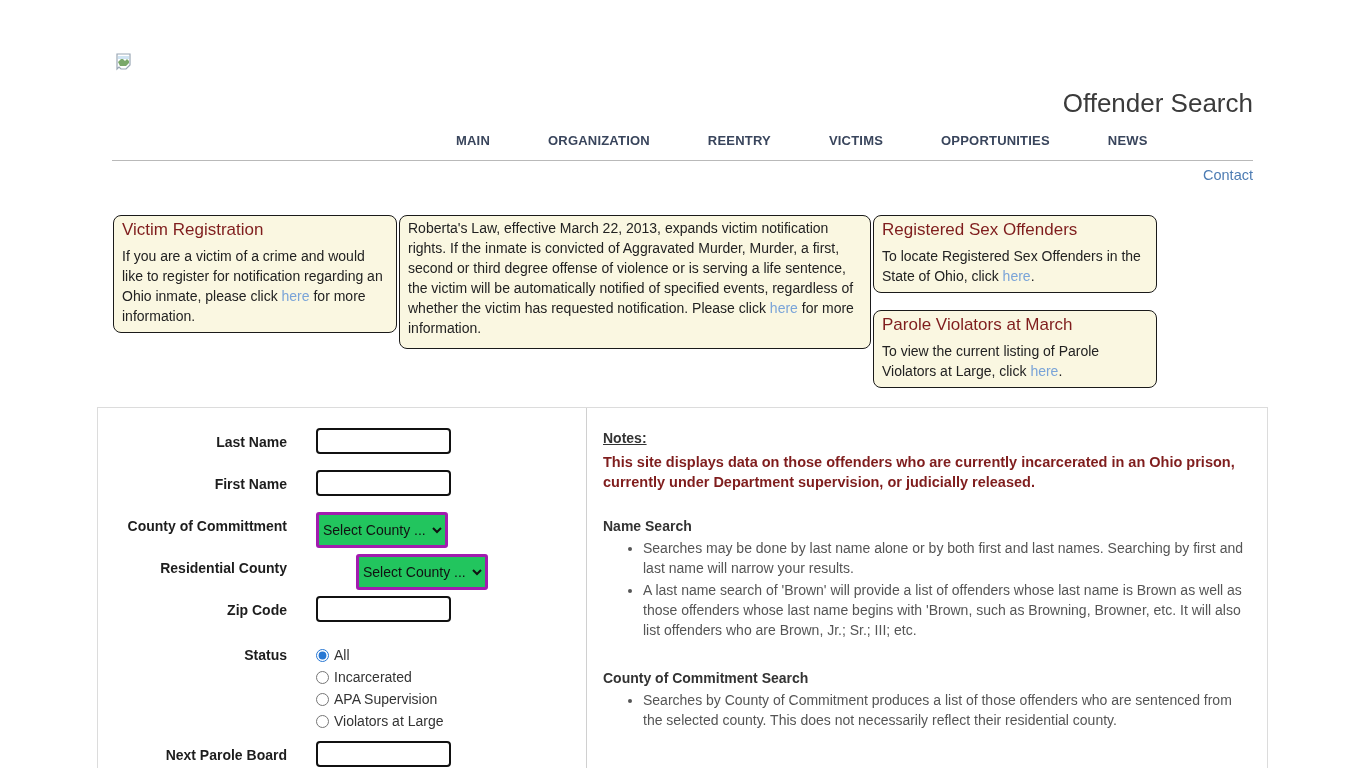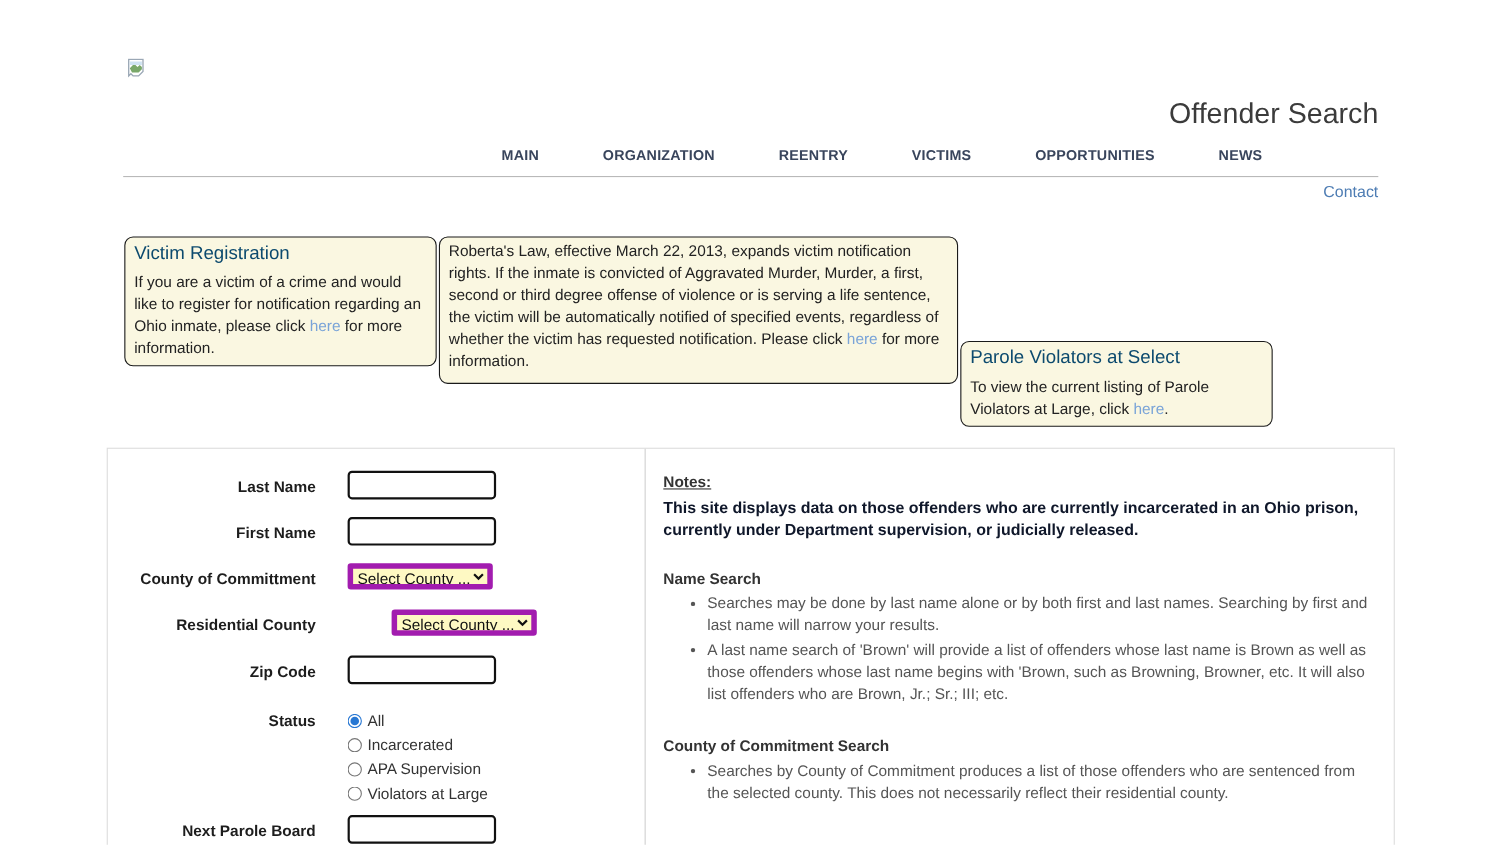--- a/index.html
+++ b/index.html
@@ -14,21 +14,21 @@
   .nav a { font-size:13px; font-weight:bold; color:#39455c; text-decoration:none;
            letter-spacing:.2px; cursor:pointer;margin-left:29px; }
   .header-rule { position:absolute; left:112px; top:160px; width:1141px; height:0;
                  border-top:1px solid #b9b9b9; }
   .contact-link { position:absolute; top:167px; right:113px; font-size:14.5px;
                   color:#4d7cb3; text-decoration:none; cursor:pointer; }
 
   
   .info-box { position:absolute; background:#faf7e1; border:1px solid #1a1a1a;
               border-radius:8px; padding:2px 8px 6px 8px; color:#222; }
-  .info-box h2 { font-size:17px; font-weight:normal; color:#0c4a6e; margin:2px 0 6px 0; }
+  .info-box h2 { font-size:17px; font-weight:normal; color:#7f1d1d; margin:2px 0 6px 0; }
   .info-box p  { font-size:14px; line-height:20px; }
   .info-box a  { color:#7aa4d8; text-decoration:none; cursor:pointer; }
   #box-victim   { left:113px; top:215px; width:284px; min-height:112px; }
   #box-roberta  { left:399px; top:215px; width:472px; min-height:134px; }
   #box-sex      { left:873px; top:215px; width:284px; min-height:75px; }
   #box-parole   { left:873px; top:310px; width:284px; min-height:75px; }
 
   
   .main-panel { position:absolute; left:97px; top:407px; width:1171px; height:420px;
                 background:#fff; border:1px solid #dcdcdc; display:flex; }
@@ -36,31 +36,31 @@
   .notes-col { position:relative; flex:1; border-left:1px solid #d0d0d0;
                padding:22px 20px 0 16px; }
 
   
   .form-row { position:absolute; left:0; display:flex; align-items:flex-start;justify-content:space-between; }
   .form-row label.fl { display:block; width:189px; text-align:right; font-size:14px;
                        font-weight:bold; color:#1d1d1d; padding-top:6px; }
   .ctrl { margin-left:29px; }
   input[type=text] { width:135px; height:26px; border:2px solid #111; border-radius:4px;
                      font-size:14px; padding:0 4px; background:#fff; }
-  select { width:132px; height:24px; font-size:14px; color:#111; border:5px solid #a21caf;
-           border-radius:3px; background:#fef9c3; }
+  select { width:132px; height:36px; font-size:14px; color:#111; border:3px solid #a21caf;
+           border-radius:3px; background:#22c55e; }
   .radio-group { margin-left:29px; padding-top:3px; }
   .radio-row { display:flex; align-items:center; height:22px; font-size:14px; color:#333; }
   .radio-row input { width:13px; height:13px; margin-right:5px; accent-color:#2777d3; }
 
   
   .notes-col h3.notes-h { font-size:14px; font-weight:bold; color:#333;
                           text-decoration:underline; }
   .note-blue { margin-top:6px; max-width:648px; font-size:14.5px; font-weight:bold;
-               color:#0f172a; line-height:20px; }
+               color:#7f1d1d; line-height:20px; }
   .note-para { margin-top:20px; max-width:648px; font-size:14px; color:#555;
                line-height:20px; }
   .note-sub { margin-top:26px; font-size:14px; font-weight:bold; color:#333; }
   .notes-col ul { margin:4px 0 0 40px; max-width:604px; }
   .notes-col li { font-size:14px; color:#555; line-height:20px; margin-top:2px; }
 </style>
 </head>
 <body>
 
 <div id="page">
@@ -87,23 +87,27 @@
 
   <div class="info-box" id="box-victim">
     <h2>Victim Registration</h2>
     <p><span>If you are a victim of a crime and would like to register for notification regarding an Ohio inmate, please click </span><a>here</a><span> for more information.</span></p>
   </div>
 
   <div class="info-box" id="box-roberta">
     <p><span>Roberta's Law, effective March 22, 2013, expands victim notification rights. If the inmate is convicted of Aggravated Murder, Murder, a first, second or third degree offense of violence or is serving a life sentence, the victim will be automatically notified of specified events, regardless of whether the victim has requested notification. Please click </span><a>here</a><span> for more information.</span></p>
   </div>
 
+  <div class="info-box" id="box-sex">
+    <h2>Registered Sex Offenders</h2>
+    <p><span>To locate Registered Sex Offenders in the State of Ohio, click </span><a>here</a><span>.</span></p>
+  </div>
 
   <div class="info-box" id="box-parole">
-    <h2>Parole Violators at Select</h2>
+    <h2>Parole Violators at March</h2>
     <p><span>To view the current listing of Parole Violators at Large, click </span><a>here</a><span>.</span></p>
   </div>
 
   <div class="main-panel">
 
     <div class="form-col">
 
       <div class="form-row" style="top:20px;">
         <label class="fl">Last Name</label>
         <input type="text" class="ctrl" style="">

